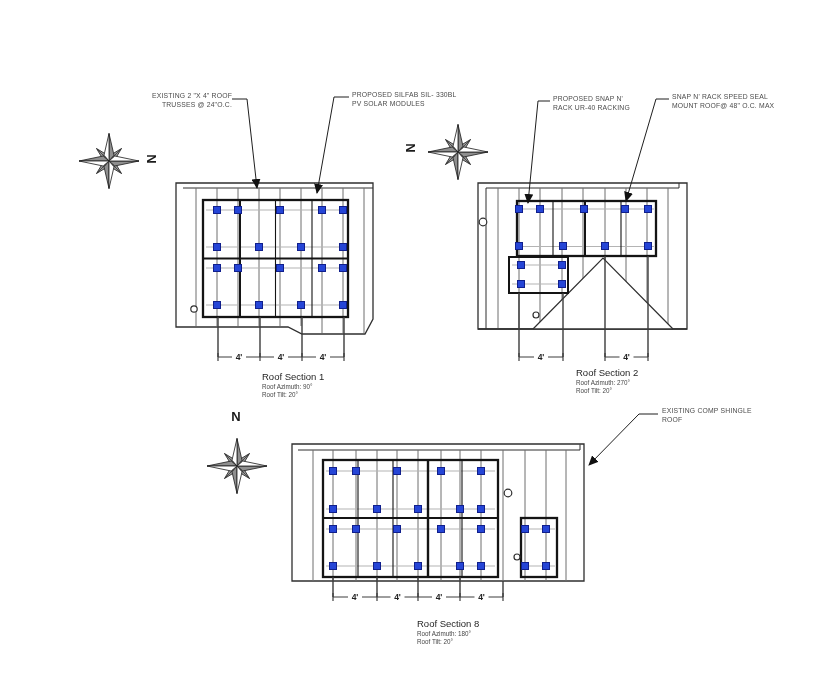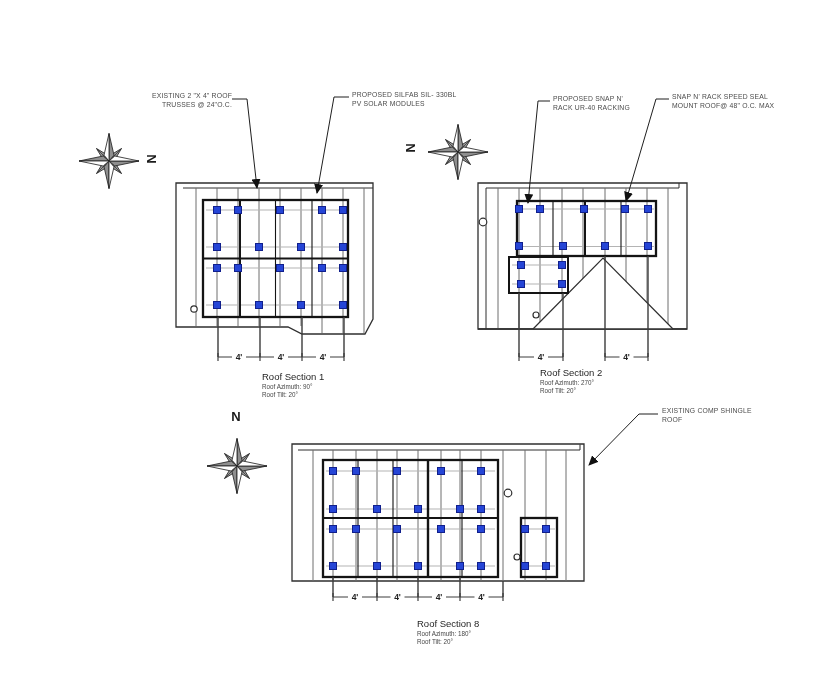--- a/index.html
+++ b/index.html
@@ -235,21 +235,21 @@
 <div class="callout" style="left:662px;top:407px;width:110px">
   <div>EXISTING COMP SHINGLE</div>
   <div>ROOF</div>
 </div>
 
 <div class="sec-title" style="left:262px;top:371px">
   <div class="t1">Roof Section 1</div>
   <div class="t2">Roof Azimuth: 90°</div>
   <div class="t2">Roof Tilt: 20°</div>
 </div>
-<div class="sec-title" style="left:540px;top:367px">
+<div class="sec-title" style="left:576px;top:367px">
   <div class="t1">Roof Section 2</div>
   <div class="t2">Roof Azimuth: 270°</div>
   <div class="t2">Roof Tilt: 20°</div>
 </div>
 <div class="sec-title" style="left:417px;top:618px">
   <div class="t1">Roof Section 8</div>
   <div class="t2">Roof Azimuth: 180°</div>
   <div class="t2">Roof Tilt: 20°</div>
 </div>
 

